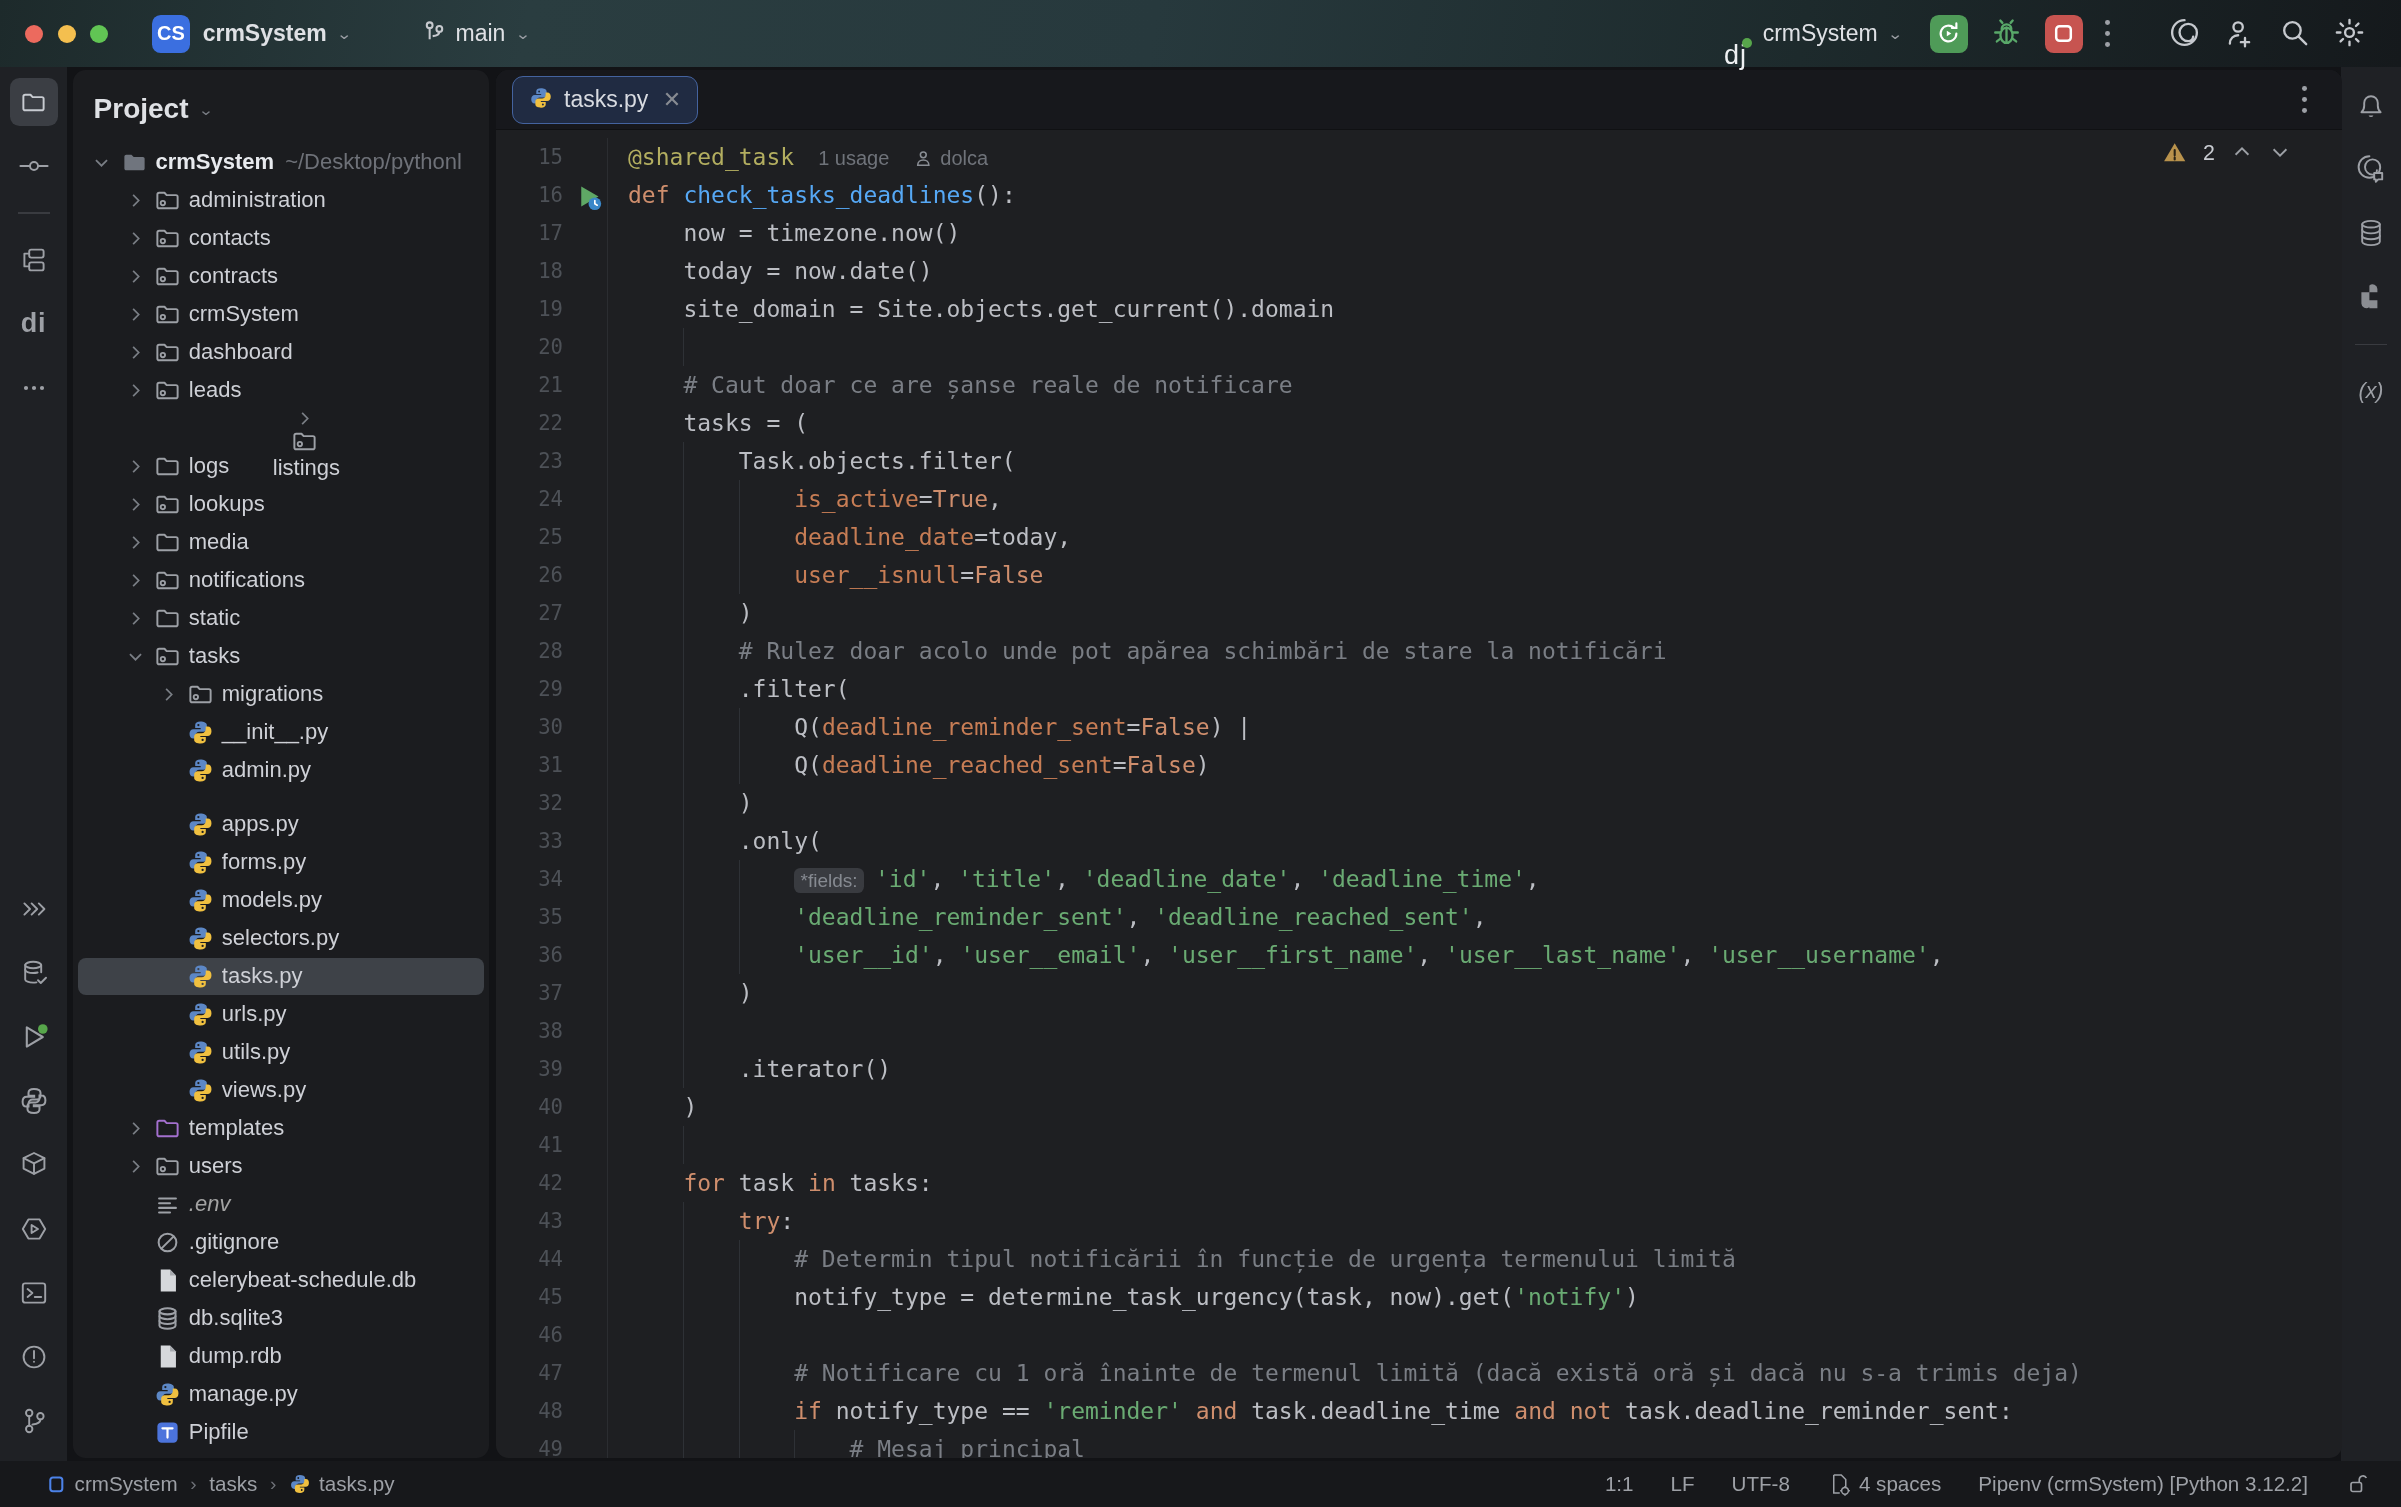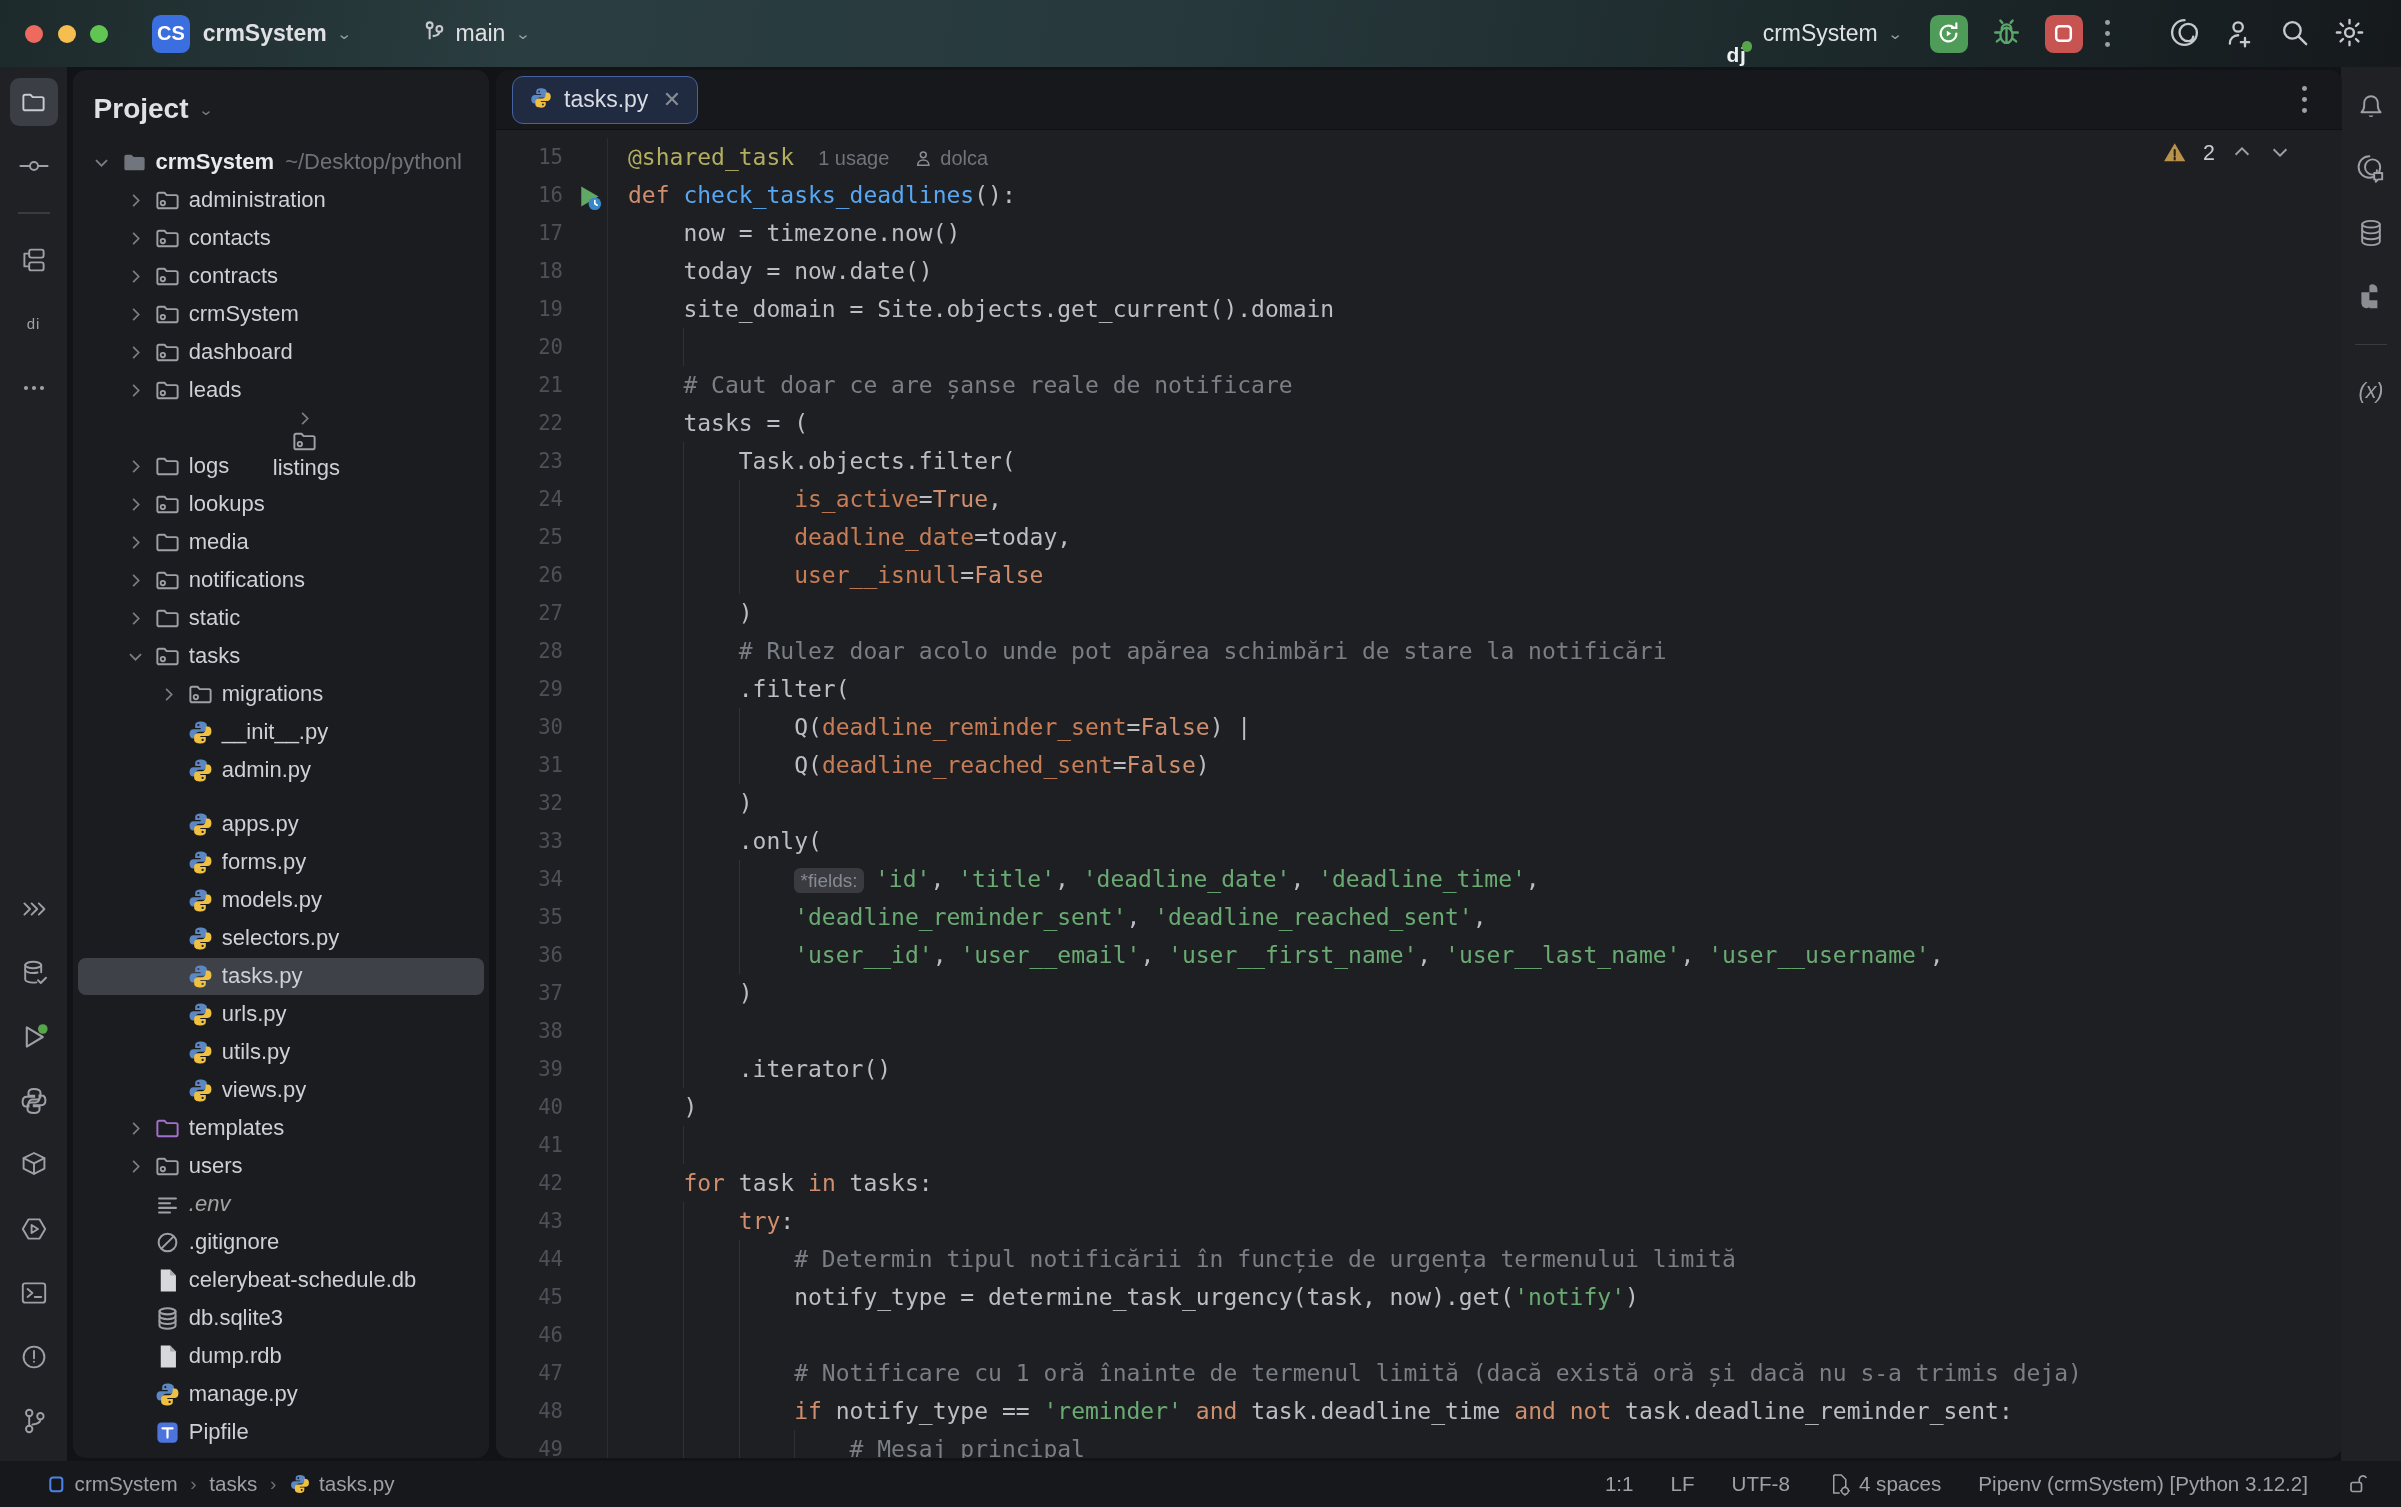--- a/index.html
+++ b/index.html
@@ -14,39 +14,39 @@
   .lights { display:flex; gap:14.3px; margin-left:25.4px; }
   .light { width:18px; height:18px; border-radius:50%; }
   .l-red{background:#ec6a5e;} .l-yellow{background:#f4bf4f;} .l-green{background:#61c554;}
   .proj-badge { margin-left:44px; width:38px; height:38px; border-radius:8.7px; background:#3b6fe0;
     color:#fff; font-weight:bold; font-size:20px; display:flex; align-items:center; justify-content:center; }
   .tb-label { color:#dfe1e5; font-size:23px; font-weight:600; margin-left:12.7px; }
   .tb-chev { margin-left:9.5px; color:#9da0a6; font-size:19px; transform:scaleY(.8); }
   .branch-group { display:flex; align-items:center; margin-left:68px; }
   .tb-right { margin-left:auto; display:flex; align-items:center; gap:22px; padding-right:35px; }
   .dj-group { display:flex; align-items:center; margin-right:4.8px; }
-  .dj-logo { position:relative; color:#eef0f2; font-weight:bold; font-size:21px; letter-spacing:0.8px;margin-top:43px; }
+  .dj-logo { position:relative; color:#eef0f2; font-weight:normal; font-size:27px; letter-spacing:0.8px;margin-top:43px; }
   .dj-dot { position:absolute; right:-5.6px; top:-1.6px; width:10.3px; height:10.3px; border-radius:50%; background:#57a64b; }
   .run-config-name { color:#dfe1e5; font-size:23px; margin-left:16px; }
   .sq-btn { width:38px; height:38px; border-radius:8.7px; display:flex; align-items:center; justify-content:center; }
   .sq-green { background:#4f9b58; } .sq-red { background:#c75450; }
   .icon-40 svg, .sq-btn svg { display:block; }
   .tb-icon { color:#c6c9ce; }
 
   
   .lstrip { position:absolute; left:0; top:67px; width:67px; height:1394px; background:#1f2125;
     display:flex; flex-direction:column; align-items:center; padding-top:11px; }
   .rstrip { position:absolute; left:2341px; top:67px; width:60px; height:1394px; background:#1f2125;
     display:flex; flex-direction:column; align-items:center; padding-top:14.3px; }
   .strip-btn { width:48px; height:48px; border-radius:9.5px; display:flex; align-items:center;
     justify-content:center; margin-bottom:16px; color:#9da0a6; }
   .strip-btn.active { background:#3b3e44; }
   .strip-spacer { flex:1; }
   .strip-div { width:32px; height:1.6px; background:#393b40; margin:6.4px 0 22px 0; }
-  .di-text { font-weight:normal; font-size:15px; color:#9da0a6; letter-spacing:0.8px; }
+  .di-text { font-weight:bold; font-size:27px; color:#9da0a6; letter-spacing:0.8px; }
   .x-text { font-size:21.4px; color:#9da0a6; font-style:italic; }
 
   
   .panel { position:absolute; left:73px; top:70px; width:416px; height:1388px; background:#1b1c1f;
     border-radius:12.7px; overflow:hidden; }
   .panel-header { display:flex; align-items:center; padding:19px 0 0 20.6px; height:59px; }
   .panel-title { color:#dfe1e5; font-size:28px; font-weight:bold; }
   .tree { margin-top:14.3px; }
   .trow { height:38px; display:flex; align-items:center; white-space:nowrap; position:relative; }
   .trow.selected::before { content:""; position:absolute; left:4.8px; right:4.8px; top:0.8px; bottom:0.8px;

